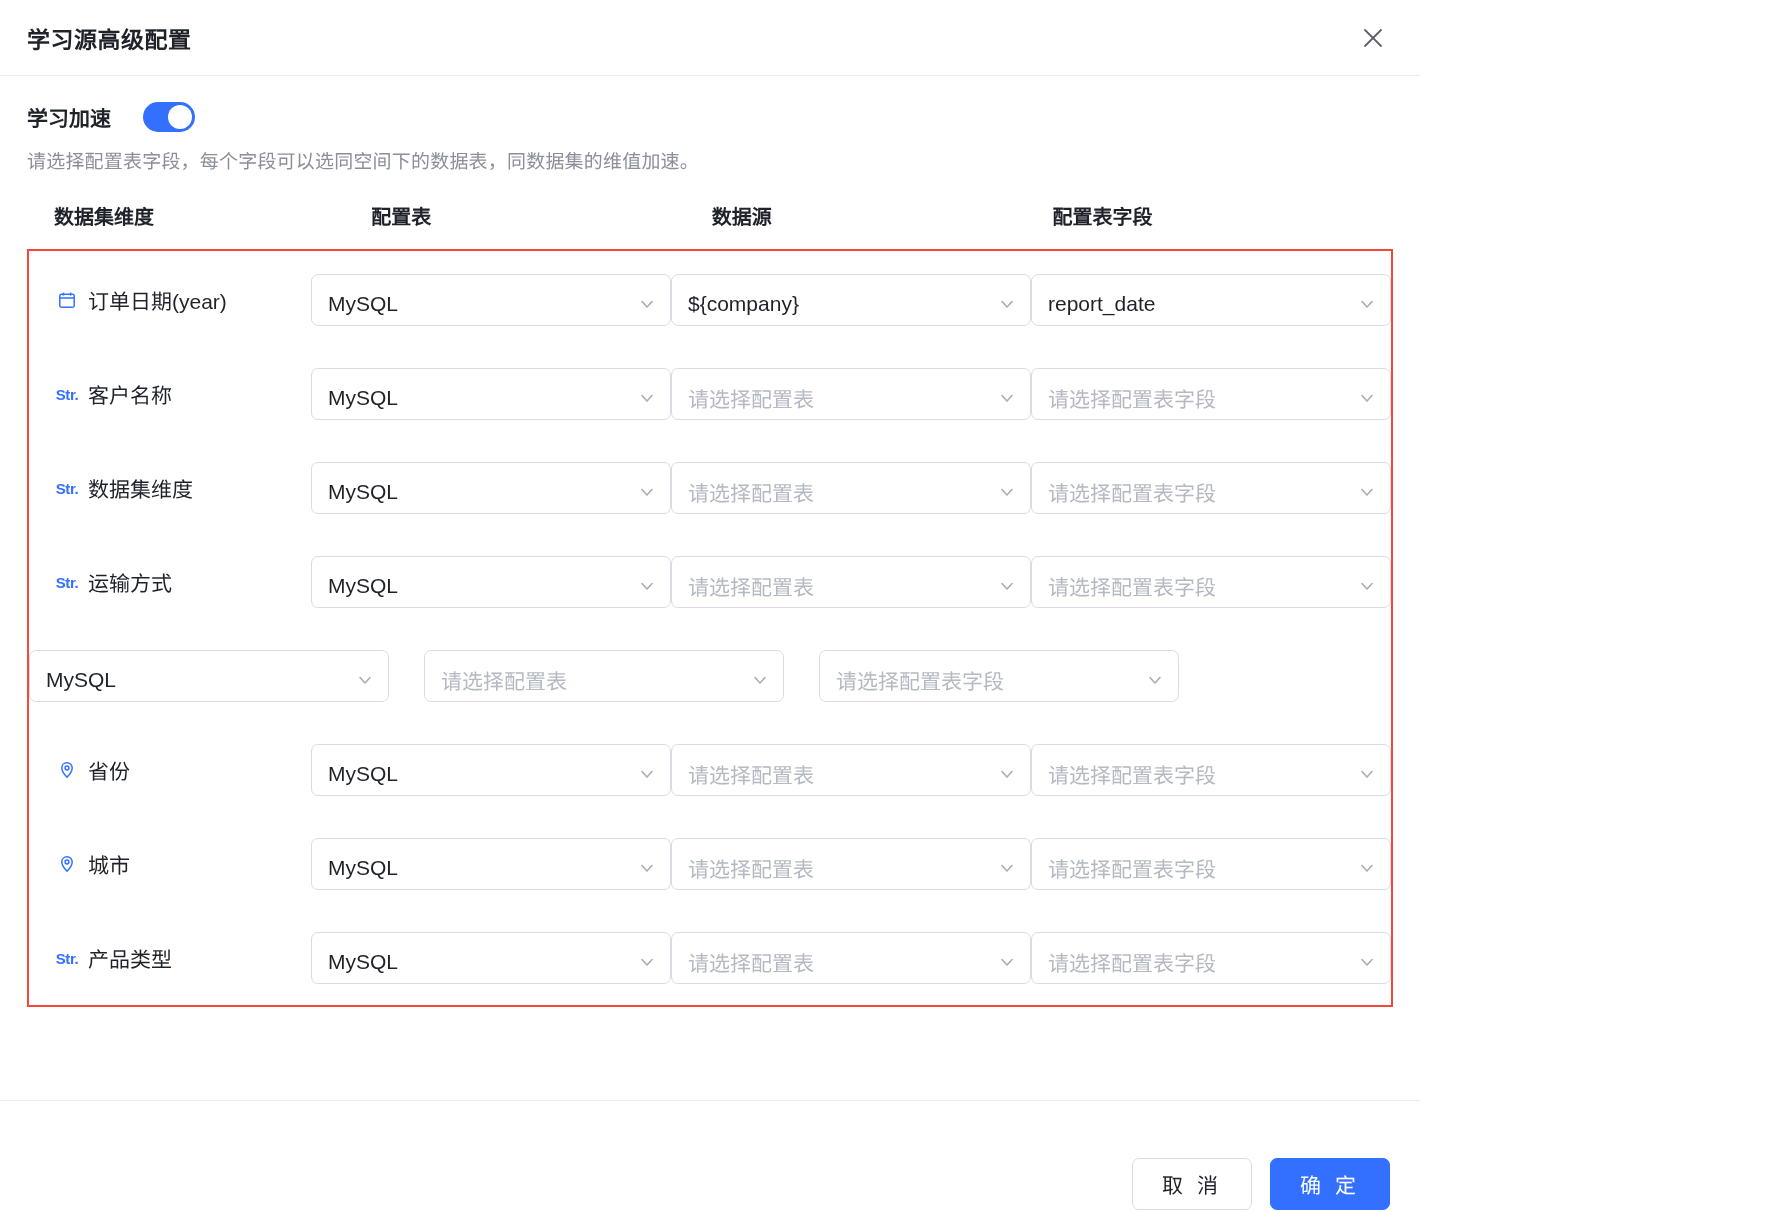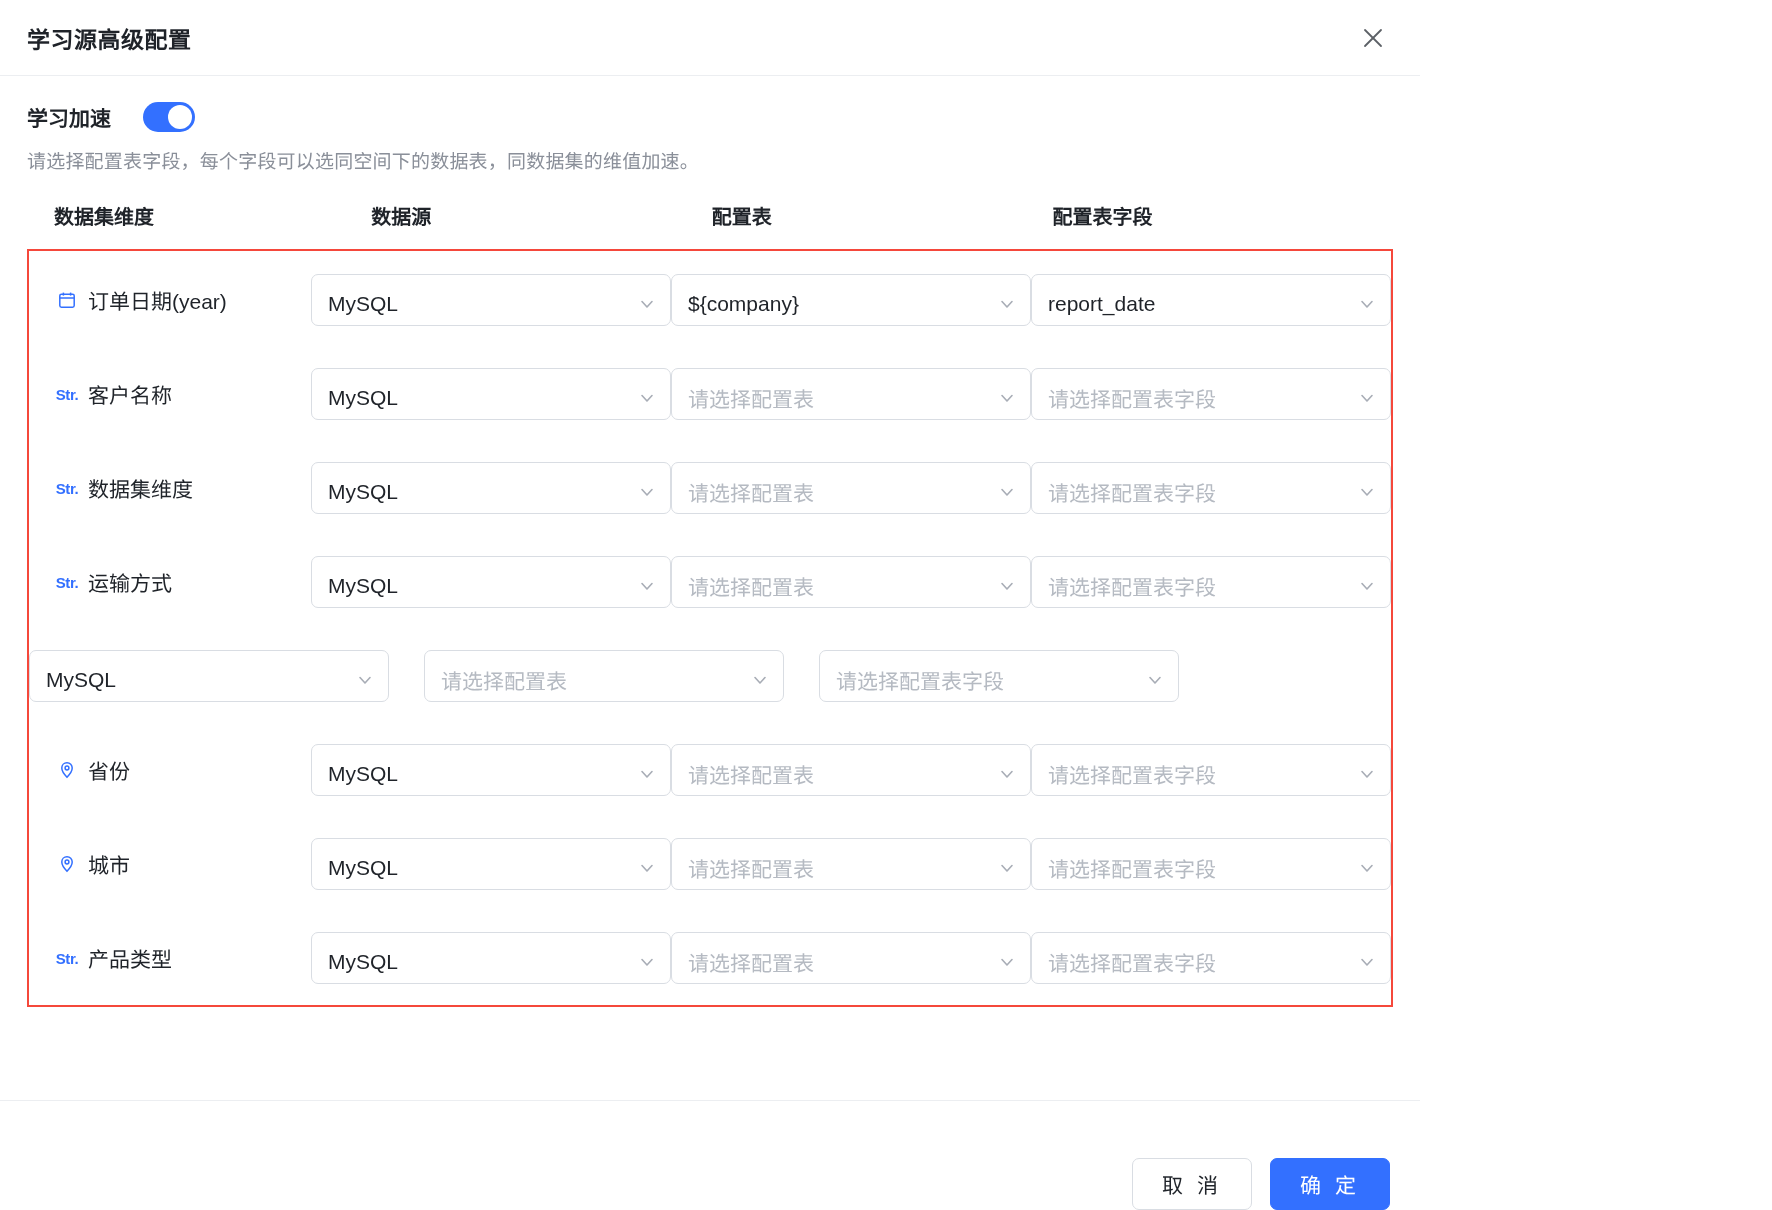--- a/index.html
+++ b/index.html
@@ -252,22 +252,22 @@
       <span class="accel-label">学习加速</span>
       <div class="switch">
         <div class="knob"></div>
       </div>
     </div>
 
     <p class="accel-desc">请选择配置表字段，每个字段可以选同空间下的数据表，同数据集的维值加速。</p>
 
     <div class="grid-head">
       <div class="hcell col-dim">数据集维度</div>
+      <div class="hcell col-table">配置表</div>
       <div class="hcell col-src">数据源</div>
-      <div class="hcell col-table">配置表</div>
       <div class="hcell col-field">配置表字段</div>
     </div>
 
     <div class="grid-body" id="rows-host">
         <div class="grid-row">
           <div class="dim-cell col-dim">
             <span class="dim-icon">
               <svg width="20" height="20" viewBox="0 0 20 20" fill="none" stroke="currentColor" stroke-width="1.5">
                 <rect x="2.8" y="4.2" width="14.4" height="13" rx="1.6"></rect>
                 <line x1="2.8" y1="8" x2="17.2" y2="8"></line>

